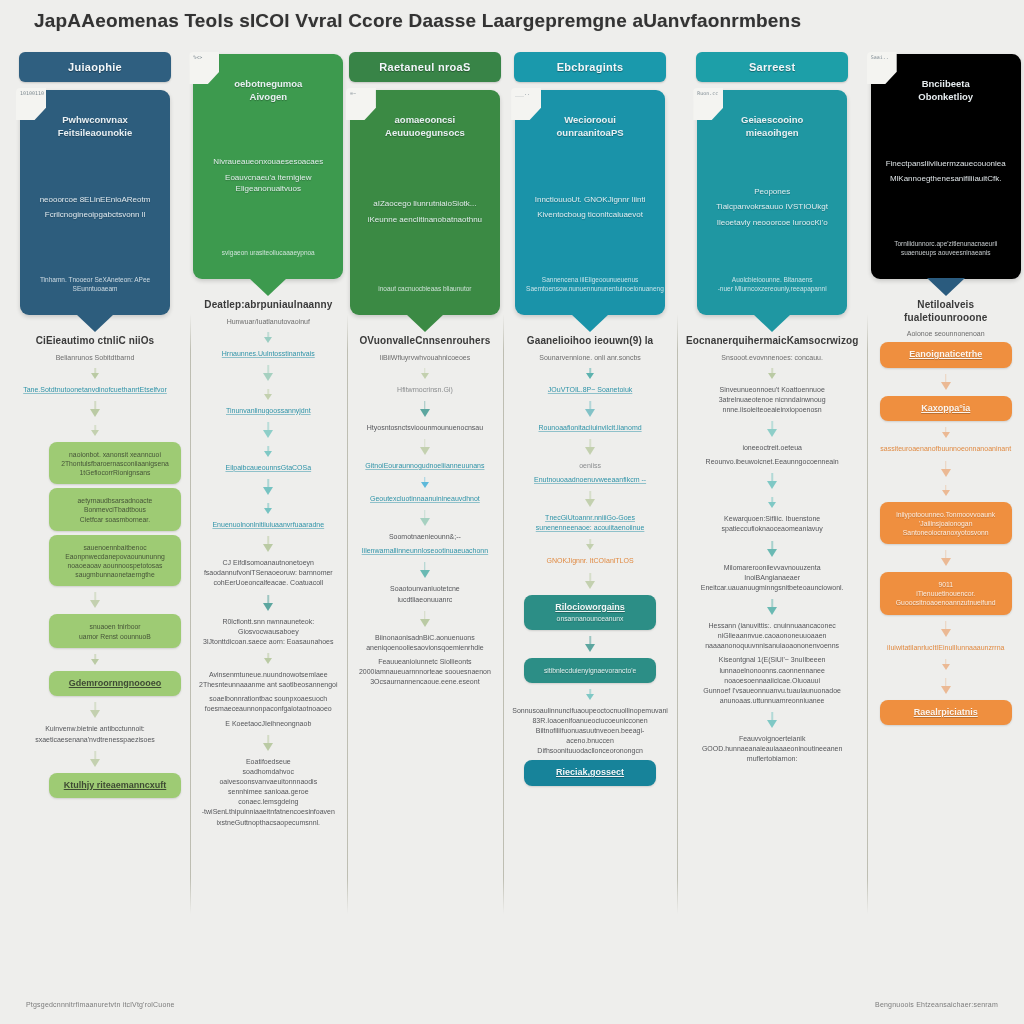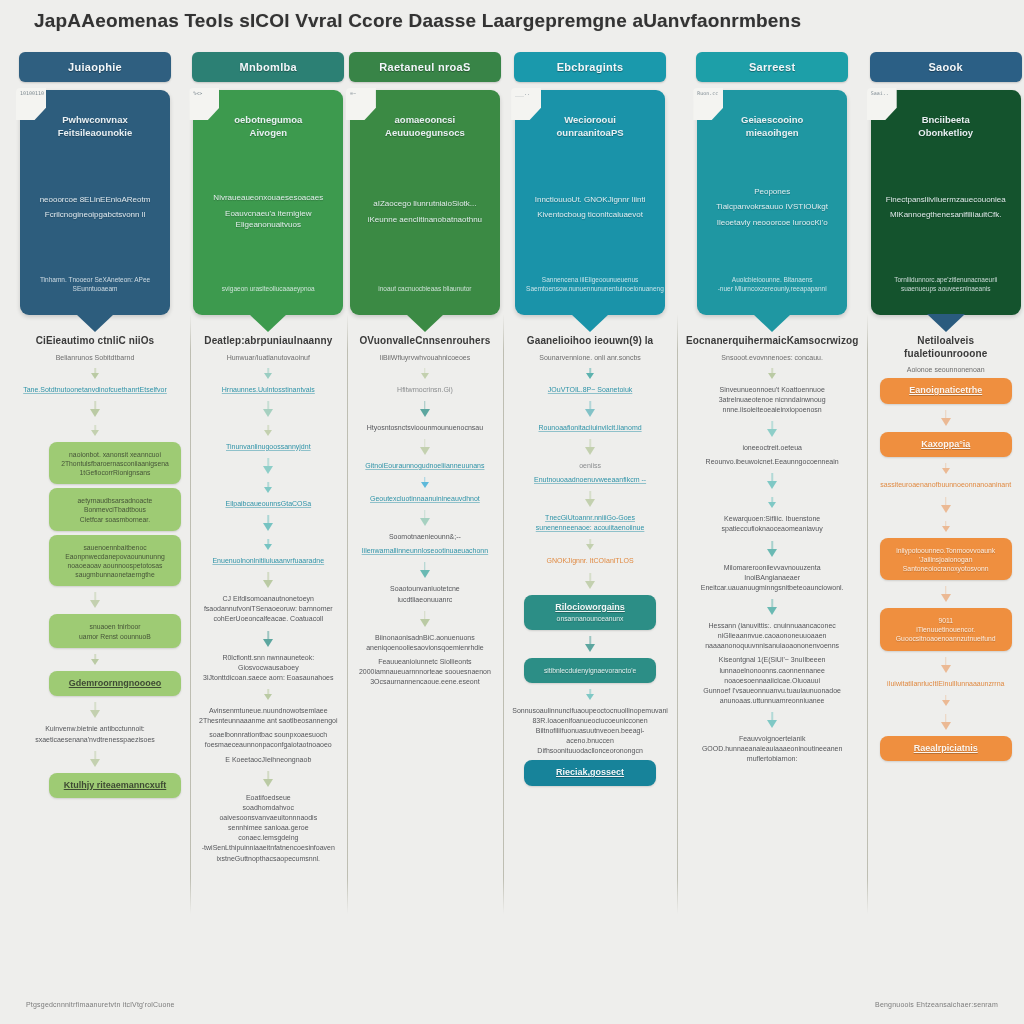--- a/index.html
+++ b/index.html
@@ -190,21 +190,20 @@
           <div class="arrow" style="color: rgb(181, 199, 155);">
             <i></i>
             <b></b>
           </div>
           <div class="box green">
             <div class="bx-t">Ktulhjy riteaemanncxuft</div>
           </div>
         </div>
       </div>
       <div class="col">
-        <div class="tab" style="background: rgb(44, 128, 116);">Mnbomlba</div>
         <div class="ribbon" style="background: rgb(61, 154, 78); --cc: #3d9a4e;">
           <div class="corner">
             <span style="display: block;">%</span>
             <span style="display: block;">&lt;&gt;</span>
           </div>
           <div class="r-head">oebotnegumoa<br>Aivogen</div>
           <div class="r-spacer"></div>
           <div class="r-line">Nivraueaueonxouaesesoacaes</div>
           <div class="r-line">Eoauvcnaeu'a iternigiew Eligeanonuaitvuos</div>
           <div class="r-spacer"></div>
@@ -443,22 +442,21 @@
           <div class="f-text ">Hessann (ianuvittis:. cnuinnuaancaconec<br>niGlieaannvue.caoaononeuuoaaen<br>naaaanonoquuvnnisanuiaoaononenvoenns</div>
           <div class="f-text ">Kiseontgnal 1(E(SiUl'~ 3nuIlbeeen<br>lunnaoelnonoonns.caonnennanee<br>noaoesoennaaiicicae.Oluoauui<br>Gunnoef I'vsaueonnuanvu.tuauiaunuonadoe<br>anunoaas.uttunnuamreonniuanee</div>
           <div class="arrow" style="color: rgb(91, 188, 184);">
             <i></i>
             <b></b>
           </div>
           <div class="f-text ">Feauvvoignoerteianik<br>GOOD.hunnaeanaieauiaaaeoninoutineeanen<br>muflertobiarnon:</div>
         </div>
       </div>
       <div class="col">
-        <div class="tab" style="background: rgb(43, 95, 133);">Saook</div>
-        <div class="ribbon" style="background: #14532d; --cc: #2a5b7e;">
+        <div class="ribbon" style="background: #000000; --cc: #2a5b7e;">
           <div class="corner">
             <span style="display: block;">Saai</span>
             <span style="display: block;">..</span>
           </div>
           <div class="r-head">Bnciibeeta<br>Obonketlioy</div>
           <div class="r-spacer"></div>
           <div class="r-line">Finectpansliiviiuermzauecouoniea</div>
           <div class="r-line">MlKannoegthenesanifiliiauitCfk.</div>
           <div class="r-spacer"></div>
           <div class="r-sub">Tornliidunnorc.ape'zitlenunacnaeurii<br>suaenueups aouveesninaeanis</div>

